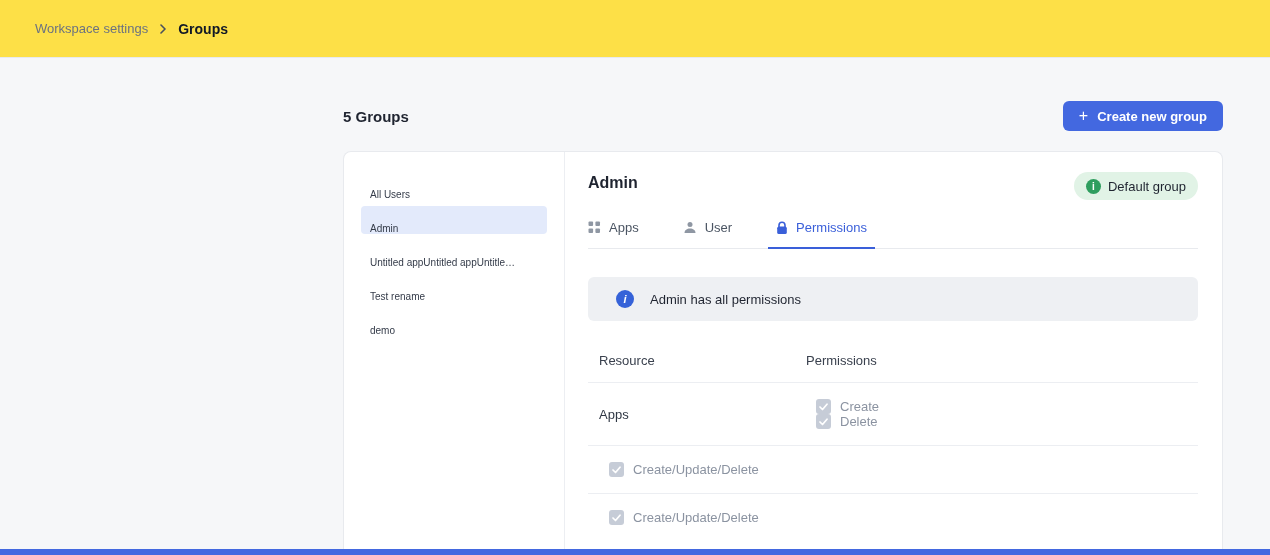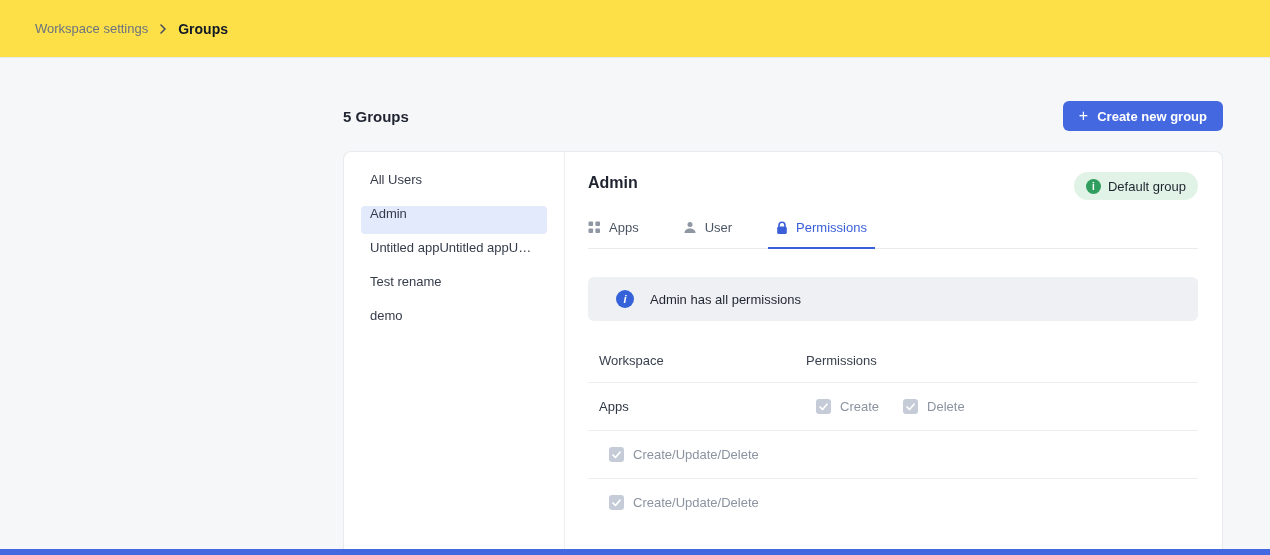--- a/index.html
+++ b/index.html
@@ -35,22 +35,22 @@
   .plus-glyph { font-size:16px; font-weight:400; line-height:1; margin-top:-1px; }
 
   
   .card {
     margin-top:20px; height:404px; background:#ffffff;
     border:1px solid #e8eaee; border-bottom:none;
     border-radius:8px 8px 0 0; display:flex; overflow:hidden;
   }
   .group-list { width:221px; border-right:1px solid #eceef2; padding:20px 17px; flex-shrink:0; }
   .group-item {
-    height:28px; display:flex; align-items:flex-start; padding:0 9px;
-    border-radius:4px; font-size:13px; color:#343b49; margin-bottom:6px;
+    height:28px; display:flex; align-items:flex-end; padding:0 9px;
+    border-radius:4px; font-size:10px; color:#343b49; margin-bottom:6px;
     cursor:pointer; white-space:nowrap; overflow:hidden;
   }
   .group-item span { overflow:hidden; text-overflow:ellipsis; white-space:nowrap; }
   .group-item.selected { background:#e3eafb; }
 
   
   .detail { flex:1; padding:20px 24px 0 23px; }
   .detail-head { display:flex; align-items:flex-start; justify-content:space-between; }
   .detail-title { font-size:16px; font-weight:700; color:#1f2430; line-height:22px; }
   .badge {
@@ -91,21 +91,21 @@
   .ptable { margin-top:22px; }
   .prow {
     display:grid; grid-template-columns:207px 1fr; align-items:center;
     padding-left:11px; border-bottom:1px solid #eceef2;
   }
   .prow.header { padding-top:10px; padding-bottom:14px; }
   .phead { font-size:13px; color:#3a414e; font-weight:500; }
   .prow.body { padding-top:16px; padding-bottom:16px; }
   .prow.last { border-bottom:none; }
   .resource-label { font-size:13px; color:#2f3744; }
-  .checkstack { display:flex; flex-direction:row; gap:14px; }
+  .checkstack { display:flex; flex-direction:column; }
   .checkrow { display:flex; align-items:center; gap:9px; margin-left:10px; }
   .checkbox {
     width:15px; height:15px; border-radius:3px; background:#c6ccd7;
     display:flex; align-items:center; justify-content:center; flex-shrink:0;
   }
   .check-label { font-size:13px; color:#8b93a1; }
 
   .bottom-bar {
     position:absolute; left:0; bottom:0; width:1270px; height:6px;
     background:#4368e0;
@@ -200,21 +200,21 @@
         </div>
 
         <div class="banner">
           <span class="info-dot">i</span>
           <span>Admin has all permissions</span>
         </div>
 
         <div class="ptable">
 
           <div class="prow header">
-            <div class="phead">Workspace</div>
+            <div class="phead">Resource</div>
             <div class="phead">Permissions</div>
           </div>
 
           <div class="prow body">
             <div class="resource-label">Apps</div>
             <div class="checkstack">
               <div class="checkrow">
                 <span class="checkbox">
                   <svg width="9" height="8" viewBox="0 0 9 8">
                       <path d="M1 4 L3.5 6.5 L8 1.2" fill="none" stroke="#ffffff" stroke-width="1.7" stroke-linecap="round" stroke-linejoin="round"></path>

